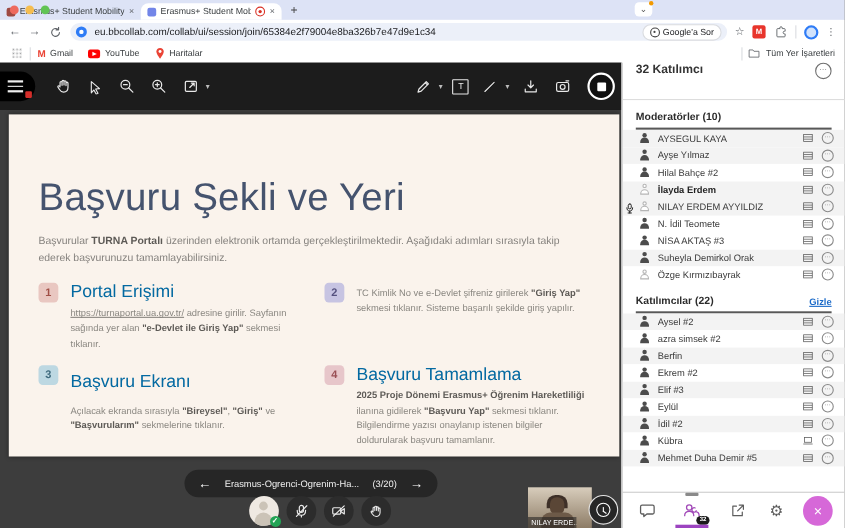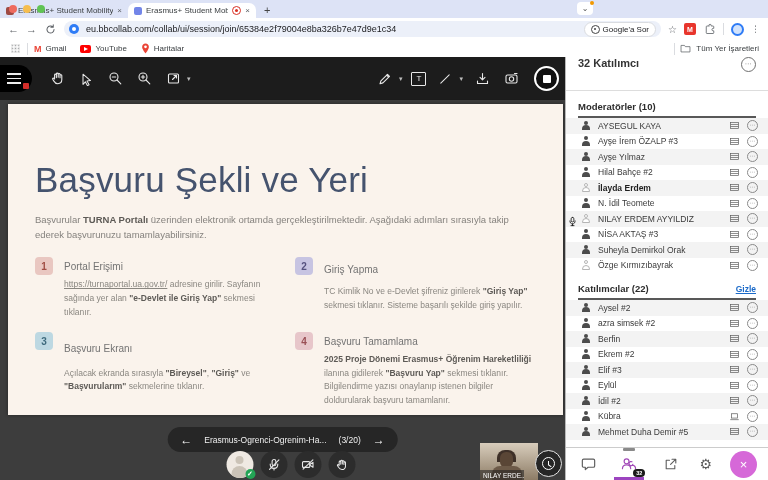--- a/index.html
+++ b/index.html
@@ -64,21 +64,21 @@
   
   .slide{position:absolute;left:8px;top:47px;width:555px;height:311px;background:#faf3ec;box-shadow:0 0 4px rgba(0,0,0,.4);
     padding:56px 0 0 27px;box-sizing:border-box;overflow:hidden;}
   .slide-title{font-size:35px;color:#45536e;font-weight:500;letter-spacing:.2px;}
   .slide-intro{margin-top:13px;font-size:9.5px;color:#85827e;line-height:1.55;max-width:505px;}
   .seg-b{font-weight:bold;color:#5d5a56;}
   .seg-link{text-decoration:underline;}
   .steps{display:grid;grid-template-columns:248px 1fr;column-gap:12px;row-gap:13px;margin-top:15px;padding-right:16px;}
   .step{display:grid;grid-template-columns:19px 1fr;column-gap:10px;}
   .badge{width:18px;height:18px;border-radius:4px;font-size:10px;font-weight:bold;display:flex;align-items:center;justify-content:center;}
-  .step-title{font-size:10px;color:#737373;align-self:center;}
+  .step-title{font-size:16px;color:#0369a1;align-self:center;}
   .step-body{grid-column:2;font-size:8.5px;color:#8a8781;line-height:1.6;margin-top:3px;padding-right:8px;}
   
   .decknav{position:absolute;left:50%;transform:translateX(-50%);bottom:28px;height:25px;background:#262626;
     border-radius:13px;display:flex;align-items:center;gap:12px;padding:0 13px;color:#f0f0f0;font-size:8.5px;white-space:nowrap;}
   .decknav .arrow{font-size:12px;color:#fff;}
   .avctrl{position:absolute;left:50%;transform:translateX(-50%);margin-left:8px;bottom:2px;display:flex;gap:7px;}
   .cbtn{width:27px;height:27px;border-radius:50%;background:#2c2c2c;display:flex;align-items:center;justify-content:center;}
   .cbtn svg{stroke:#e8e8e8;fill:none;stroke-width:1.1;stroke-linecap:round;stroke-linejoin:round;}
   .cbtn.me{background:#efe9e2;position:relative;overflow:visible;}
   .me-sil{position:relative;width:27px;height:27px;border-radius:50%;overflow:hidden;}
@@ -300,21 +300,20 @@
         <div class="slide-title">Başvuru Şekli ve Yeri</div>
         <div class="slide-intro" id="slide-intro"><span>Başvurular </span><span class="seg-b">TURNA Portalı</span><span> üzerinden elektronik ortamda gerçekleştirilmektedir. Aşağıdaki adımları sırasıyla takip ederek başvurunuzu tamamlayabilirsiniz.</span></div>
         <div class="steps" id="steps-grid">
             <div class="step">
               <span class="badge" style="background: rgb(233, 199, 193); color: rgb(161, 79, 70);">1</span>
               <span class="step-title">Portal Erişimi</span>
               <div class="step-body"><span class="seg-link">https://turnaportal.ua.gov.tr/</span><span> adresine girilir. Sayfanın sağında yer alan </span><span class="seg-b">"e-Devlet ile Giriş Yap"</span><span> sekmesi tıklanır.</span></div>
             </div>
             <div class="step">
               <span class="badge" style="background: rgb(199, 196, 226); color: rgb(85, 81, 127);">2</span>
-              <span class="step-title">Giriş Yapma</span>
               <div class="step-body"><span>TC Kimlik No ve e-Devlet şifreniz girilerek </span><span class="seg-b">"Giriş Yap"</span><span> sekmesi tıklanır. Sisteme başarılı şekilde giriş yapılır.</span></div>
             </div>
             <div class="step">
               <span class="badge" style="background: rgb(189, 216, 226); color: rgb(62, 106, 125);">3</span>
               <span class="step-title">Başvuru Ekranı</span>
               <div class="step-body"><span>Açılacak ekranda sırasıyla </span><span class="seg-b">"Bireysel"</span><span>, </span><span class="seg-b">"Giriş"</span><span> ve </span><span class="seg-b">"Başvurularım"</span><span> sekmelerine tıklanır.</span></div>
             </div>
             <div class="step">
               <span class="badge" style="background: rgb(231, 198, 202); color: rgb(154, 79, 85);">4</span>
               <span class="step-title">Başvuru Tamamlama</span>
@@ -379,31 +378,20 @@
               <span class="p-ava filled"></span>
               <span class="att-name">AYSEGUL KAYA</span>
               <span class="row-ic">
                 <svg width="11" height="11" viewBox="0 0 14 14">
                   <rect x="2" y="3" width="10" height="8"></rect>
                   <path d="M2 5.7h10M2 8.3h10"></path>
                 </svg>
               </span>
               <span class="row-more">⋯</span>
             </div>
-            <div class="att-row">
-              <span class="p-ava filled"></span>
-              <span class="att-name">Ayşe İrem ÖZALP #3</span>
-              <span class="row-ic">
-                <svg width="11" height="11" viewBox="0 0 14 14">
-                  <rect x="2" y="3" width="10" height="8"></rect>
-                  <path d="M2 5.7h10M2 8.3h10"></path>
-                </svg>
-              </span>
-              <span class="row-more">⋯</span>
-            </div>
             <div class="att-row alt">
               <span class="p-ava filled"></span>
               <span class="att-name">Ayşe Yılmaz</span>
               <span class="row-ic">
                 <svg width="11" height="11" viewBox="0 0 14 14">
                   <rect x="2" y="3" width="10" height="8"></rect>
                   <path d="M2 5.7h10M2 8.3h10"></path>
                 </svg>
               </span>
               <span class="row-more">⋯</span>
@@ -415,31 +403,20 @@
                 <svg width="11" height="11" viewBox="0 0 14 14">
                   <rect x="2" y="3" width="10" height="8"></rect>
                   <path d="M2 5.7h10M2 8.3h10"></path>
                 </svg>
               </span>
               <span class="row-more">⋯</span>
             </div>
             <div class="att-row alt">
               <span class="p-ava outline"></span>
               <span class="att-name bold">İlayda Erdem</span>
-              <span class="row-ic">
-                <svg width="11" height="11" viewBox="0 0 14 14">
-                  <rect x="2" y="3" width="10" height="8"></rect>
-                  <path d="M2 5.7h10M2 8.3h10"></path>
-                </svg>
-              </span>
-              <span class="row-more">⋯</span>
-            </div>
-            <div class="att-row">
-              <span class="p-ava filled"></span>
-              <span class="att-name">N. İdil Teomete</span>
               <span class="row-ic">
                 <svg width="11" height="11" viewBox="0 0 14 14">
                   <rect x="2" y="3" width="10" height="8"></rect>
                   <path d="M2 5.7h10M2 8.3h10"></path>
                 </svg>
               </span>
               <span class="row-more">⋯</span>
             </div>
             <div class="att-row alt">
               <span class="row-mic"><svg width="9" height="11" viewBox="0 0 12 14">
@@ -451,20 +428,31 @@
               <span class="row-ic">
                 <svg width="11" height="11" viewBox="0 0 14 14">
                   <rect x="2" y="3" width="10" height="8"></rect>
                   <path d="M2 5.7h10M2 8.3h10"></path>
                 </svg>
               </span>
               <span class="row-more">⋯</span>
             </div>
             <div class="att-row">
               <span class="p-ava filled"></span>
+              <span class="att-name">N. İdil Teomete</span>
+              <span class="row-ic">
+                <svg width="11" height="11" viewBox="0 0 14 14">
+                  <rect x="2" y="3" width="10" height="8"></rect>
+                  <path d="M2 5.7h10M2 8.3h10"></path>
+                </svg>
+              </span>
+              <span class="row-more">⋯</span>
+            </div>
+            <div class="att-row">
+              <span class="p-ava filled"></span>
               <span class="att-name">NİSA AKTAŞ #3</span>
               <span class="row-ic">
                 <svg width="11" height="11" viewBox="0 0 14 14">
                   <rect x="2" y="3" width="10" height="8"></rect>
                   <path d="M2 5.7h10M2 8.3h10"></path>
                 </svg>
               </span>
               <span class="row-more">⋯</span>
             </div>
             <div class="att-row alt">

